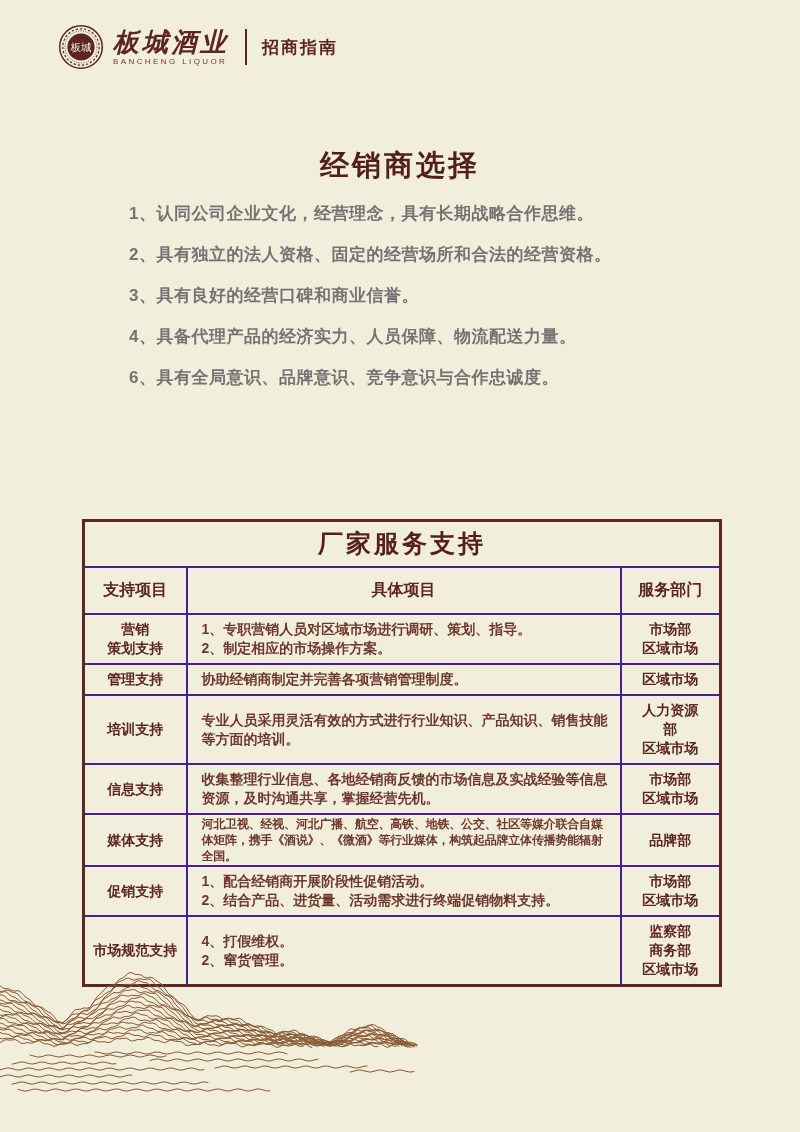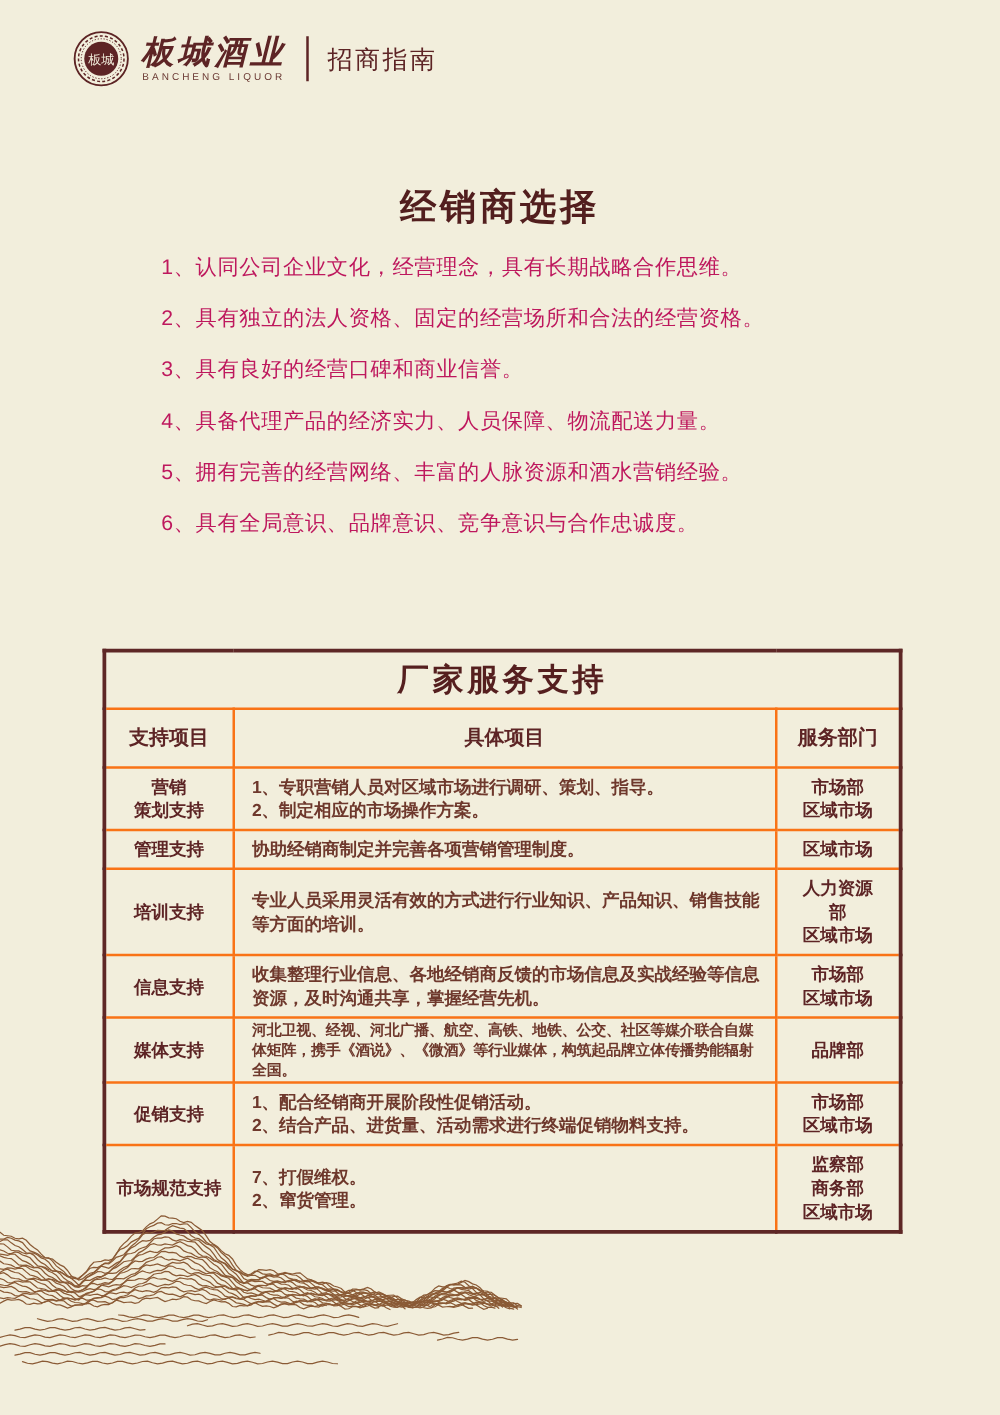--- a/index.html
+++ b/index.html
@@ -5,41 +5,41 @@
   *{box-sizing:border-box;margin:0;padding:0}
   html,body{width:800px;height:1132px}
   body{
     background:#f2eedc;
     font-family:"Liberation Sans","DejaVu Sans",sans-serif;
     position:relative;overflow:hidden;color:#5d2425;
   }
   
   .header{position:absolute;top:24px;left:58px;display:flex;align-items:center}
   .seal{width:46px;height:46px;margin-right:9px;flex:0 0 auto}
-  .brand-text{display:flex;flex-direction:column;align-items:center}
+  .brand-text{display:flex;flex-direction:column;}
   .brand-name{
     font-family:"DejaVu Serif","Liberation Serif",serif;
     font-style:italic;font-weight:bold;font-size:26px;line-height:28px;
     color:#5d2425;letter-spacing:3px;white-space:nowrap;
   }
   .brand-sub{font-size:8px;letter-spacing:2.4px;color:#6b3a34;margin-top:1px;white-space:nowrap}
   .hdr-divider{width:2px;height:36px;background:#5d2425;margin:0 15px 0 16px}
-  .doc-title{font-size:20px;font-weight:normal;color:#5d2425;letter-spacing:2px;white-space:nowrap}
+  .doc-title{font-size:17px;font-weight:bold;color:#5d2425;letter-spacing:2px;white-space:nowrap}
   
   .page-title{
     position:absolute;top:146px;left:0;width:100%;text-align:center;
     font-size:29px;font-weight:bold;color:#521e1e;letter-spacing:3px;
   }
   
   .criteria{position:absolute;top:203px;left:129px;right:80px;list-style:none}
-  .criteria li{font-size:17px;line-height:22px;margin-bottom:19px;color:#be185d;font-weight:normal;letter-spacing:.5px}
+  .criteria li{font-size:17px;line-height:22px;margin-bottom:19px;color:#737373;font-weight:bold;letter-spacing:.5px}
   
   .table-wrap{position:absolute;top:519px;left:82px;width:637px}
   table{border-collapse:collapse;width:100%;table-layout:fixed;border:3px solid #5e2726;background:#f2eedc}
-  th,td{border:2px solid #f97316}
+  th,td{border:2px solid #4c1d95}
   .tbl-title{font-size:25px;font-weight:bold;letter-spacing:3px;padding:5px 0 6px;color:#551f1f;text-align:center}
   .col-head{font-size:16px;font-weight:bold;padding:12px 2px;color:#5d2425;text-align:center}
   td{padding:1px 6px;font-size:14px;line-height:19px;vertical-align:middle}
   td.c-item{text-align:center;font-weight:bold;color:#5d2425;padding:5px 2px}
   td.c-det{text-align:left;padding-left:14px;padding-right:10px;color:#6e382c;font-weight:bold}
   td.c-det.compact{font-size:12px;line-height:16px;letter-spacing:-.2px}
   td.c-dept{text-align:center;font-weight:bold;color:#5d2425;padding:5px 15px}
   
   .mountain{position:absolute;left:0;top:968px;width:470px;height:164px;pointer-events:none}
   .mountain svg{display:block}
@@ -63,21 +63,20 @@
   <div class="doc-title">招商指南</div>
 </div>
 
 <h1 class="page-title">经销商选择</h1>
 
 <ul class="criteria">
   <li>1、认同公司企业文化，经营理念，具有长期战略合作思维。</li>
   <li>2、具有独立的法人资格、固定的经营场所和合法的经营资格。</li>
   <li>3、具有良好的经营口碑和商业信誉。</li>
   <li>4、具备代理产品的经济实力、人员保障、物流配送力量。</li>
-  <li>5、拥有完善的经营网络、丰富的人脉资源和酒水营销经验。</li>
   <li>6、具有全局意识、品牌意识、竞争意识与合作忠诚度。</li>
 </ul>
 
 <div class="table-wrap">
   <table>
     <colgroup>
         <col style="width:103px">
         <col style="width:434px">
         <col style="width:100px">
       </colgroup>
@@ -163,21 +162,21 @@
           <td class="c-dept">
             <div>市场部</div>
             <div>区域市场</div>
           </td>
         </tr>
         <tr>
           <td class="c-item">
             <div>市场规范支持</div>
           </td>
           <td class="c-det">
-            <div>7、打假维权。</div>
+            <div>4、打假维权。</div>
             <div>2、窜货管理。</div>
           </td>
           <td class="c-dept">
             <div>监察部</div>
             <div>商务部</div>
             <div>区域市场</div>
           </td>
         </tr>
       </tbody>
   </table>

